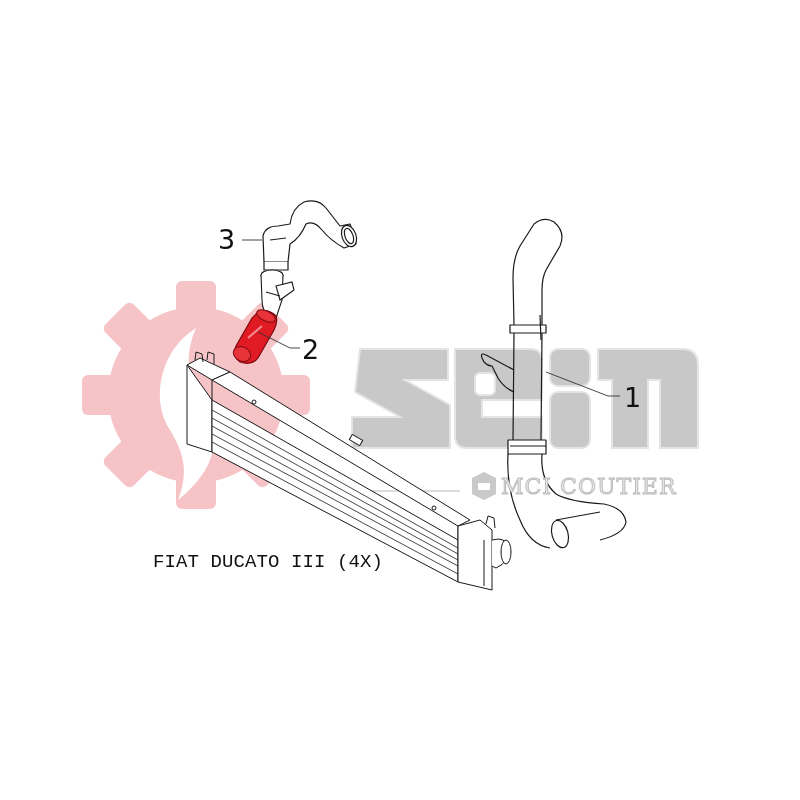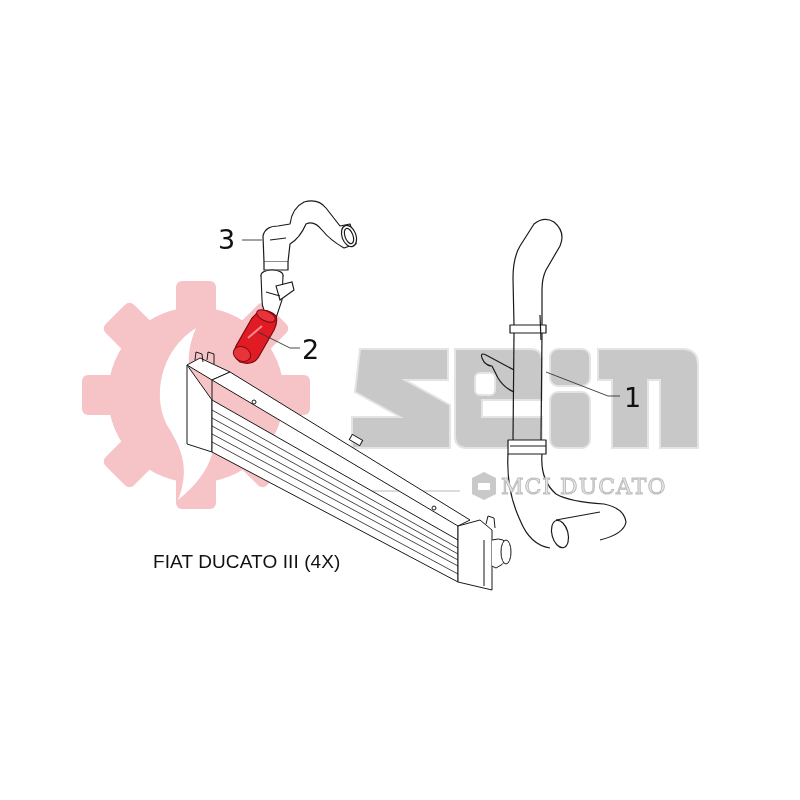--- a/index.html
+++ b/index.html
@@ -1,19 +1,19 @@
 <!DOCTYPE html>
 <html><head>
   <meta charset="utf-8">
   <style>
     html, body { margin: 0; padding: 0; background: #ffffff; }
     body { width: 800px; height: 800px; position: relative; overflow: hidden; font-family: "DejaVu Sans", sans-serif; }
     #stage { position: absolute; left: 0; top: 0; width: 800px; height: 800px; }
     .callout { position: absolute; font-family: "DejaVu Sans", sans-serif; font-size: 27px; color: #111111; line-height: 1; }
-    #caption { position: absolute; left: 153px; top: 551px; font-family: Liberation Sans, sans-serif; font-size: 19px; color: #111111; white-space: nowrap; letter-spacing: 0.1px; }
+    #caption { position: absolute; left: 153px; top: 551px; font-family: Liberation Mono, monospace; font-size: 19px; color: #111111; white-space: nowrap; letter-spacing: 0.1px; }
     #brand-sub { position: absolute; left: 501px; top: 474px; font-family: "DejaVu Serif", serif; font-size: 22px; color: #e8e8e8; -webkit-text-stroke: 1px #bdbdbd; letter-spacing: 1px; white-space: nowrap; }
   </style>
 </head>
 <body>
 
 <svg id="stage" width="800" height="800" viewBox="0 0 800 800" xmlns="http://www.w3.org/2000/svg">
 
   <g>
     <g fill="#f6c3c7">
       <circle cx="196" cy="395" r="88"></circle>
@@ -132,15 +132,15 @@
     <line x1="242" y1="240" x2="262" y2="240"></line>
     <path d="M258 332 L290 348 L300 348"></path>
     <path d="M546 372 L608 396 L620 396"></path>
   </g>
 </svg>
 
 <div class="callout" style="left:218px; top:226px;">3</div>
 <div class="callout" style="left:302px; top:336px;">2</div>
 <div class="callout" style="left:624px; top:384px;">1</div>
 
-<div id="brand-sub">MCI DUCATO</div>
+<div id="brand-sub">MCI COUTIER</div>
 
 <div id="caption">FIAT DUCATO III (4X)</div>
 
 </body></html>

